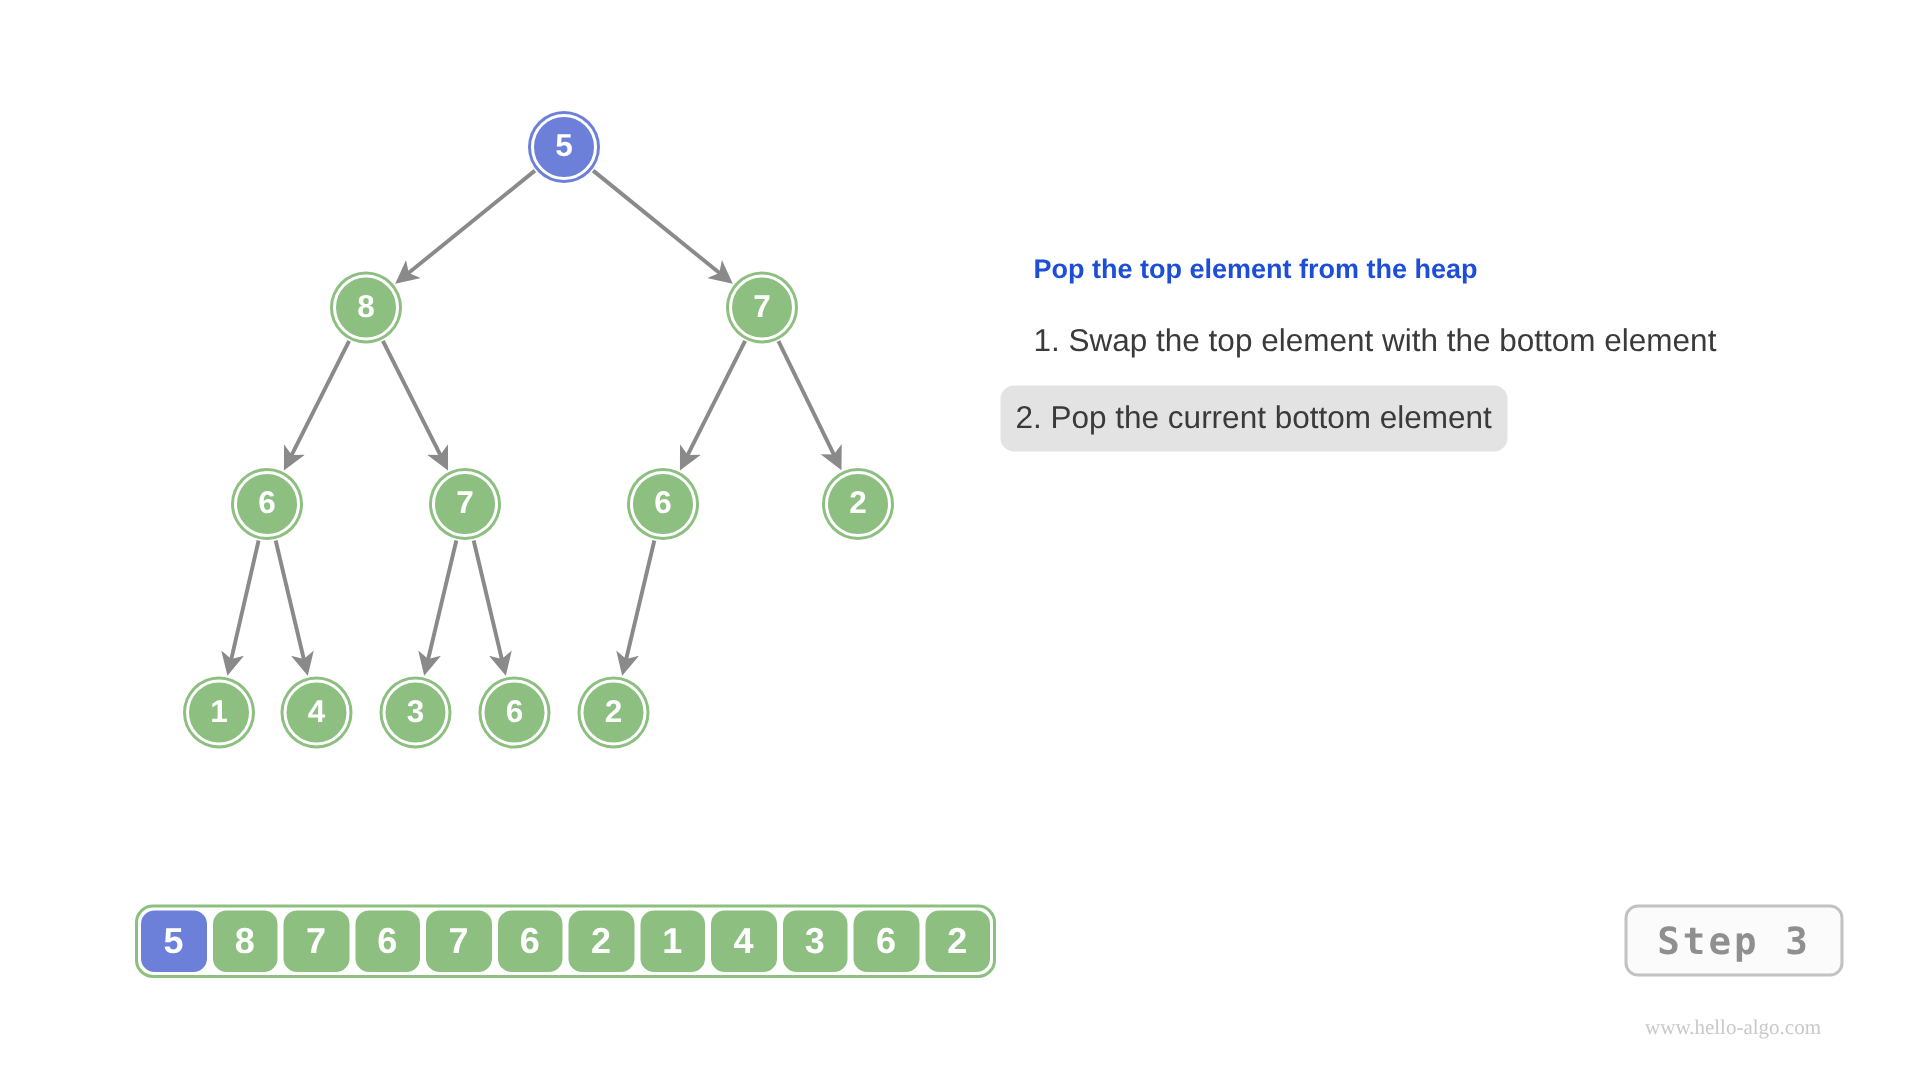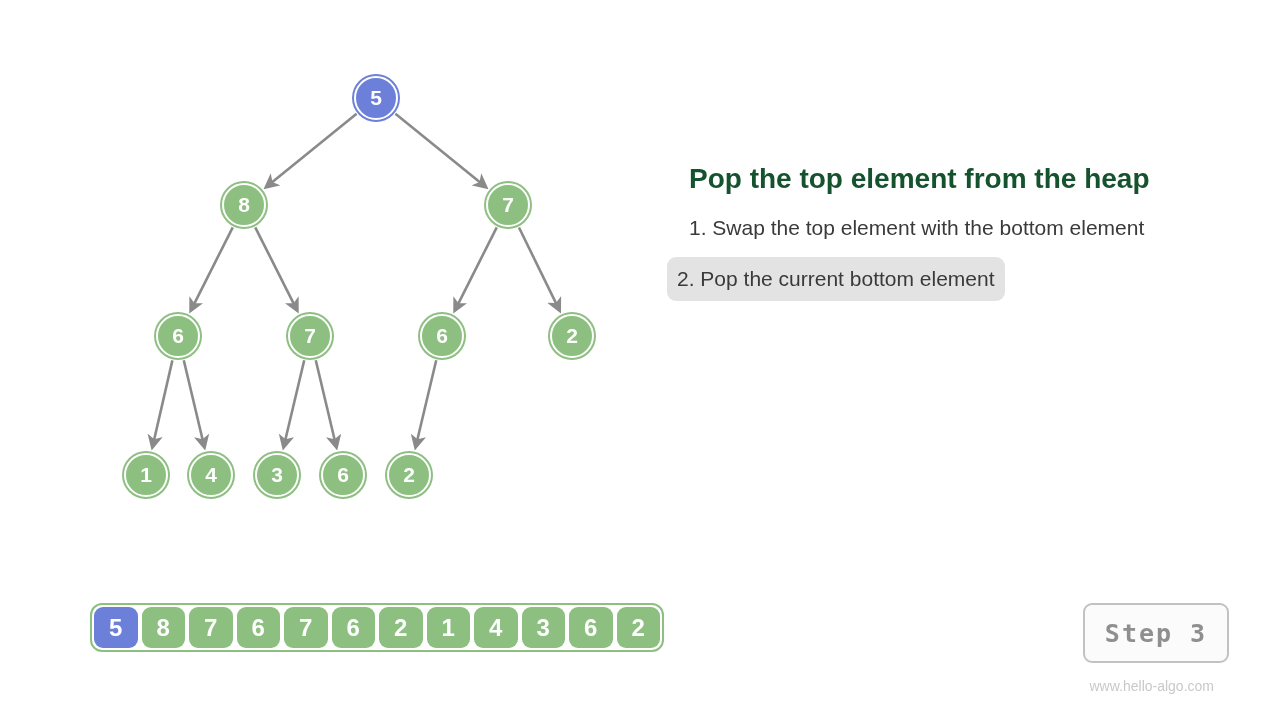--- a/index.html
+++ b/index.html
@@ -14,21 +14,21 @@
     border:2px solid #ffffff;
     display:flex;align-items:center;justify-content:center;
     color:#ffffff;font-weight:bold;font-size:21px;
     transform:translate(-50%,-50%);
   }
   .tree-node.green{background:var(--green);box-shadow:0 0 0 2px var(--green);}
   .tree-node.blue{background:var(--blue);box-shadow:0 0 0 2px var(--blue);}
   
   .instructions{position:absolute;left:667px;top:164px;width:580px;}
   .instr-title{
-    padding-left:22px;font-size:28px;font-weight:bold;color:#14532d;line-height:30px;
+    padding-left:22px;font-size:18px;font-weight:bold;color:#1d4ed8;line-height:30px;
   }
   .instr-step{
     margin-top:19px;padding-left:22px;font-size:21px;color:#3a3a3a;line-height:29px;
     display:block;width:fit-content;
   }
   .instr-step.highlighted{
     margin-top:15px;background:var(--hl-bg);border-radius:9px;
     padding:0 10px;height:44px;line-height:44px;
   }
   
@@ -37,29 +37,29 @@
     border:2px solid var(--green);border-radius:12px;
     box-sizing:border-box;display:flex;gap:4px;padding:2px;
   }
   .array-cell{
     flex:1;border-radius:9px;display:flex;align-items:center;justify-content:center;
     color:#ffffff;font-weight:bold;font-size:24px;background:var(--green);
   }
   .array-cell.blue{background:var(--blue);}
   
   .step-indicator{
-    position:absolute;left:1083px;top:603px;width:146px;height:60px;
+    position:absolute;left:1083px;top:603px;width:146px;height:48px;
     box-sizing:border-box;border:2px solid #c2c2c2;border-radius:9px;
     background:#fbfbfb;display:flex;align-items:center;justify-content:center;
     font-family:"DejaVu Sans Mono",monospace;font-weight:bold;font-size:25px;
     color:#8f8f8f;letter-spacing:2px;
   }
   .website{
     position:absolute;right:66px;top:678px;
-    font-family:Liberation Sans, sans-serif;font-size:14px;color:#c9c9c9;
+    font-family:Liberation Serif, serif;font-size:14px;color:#c9c9c9;
   }
 </style>
 </head>
 <body>
 
 <div class="stage">
 
   <svg id="edges-svg" width="660" height="560">
     <defs>
       <marker id="arrowhead" viewBox="0 0 10 10" refX="7.5" refY="5" markerWidth="6" markerHeight="6" orient="auto-start-reverse">

